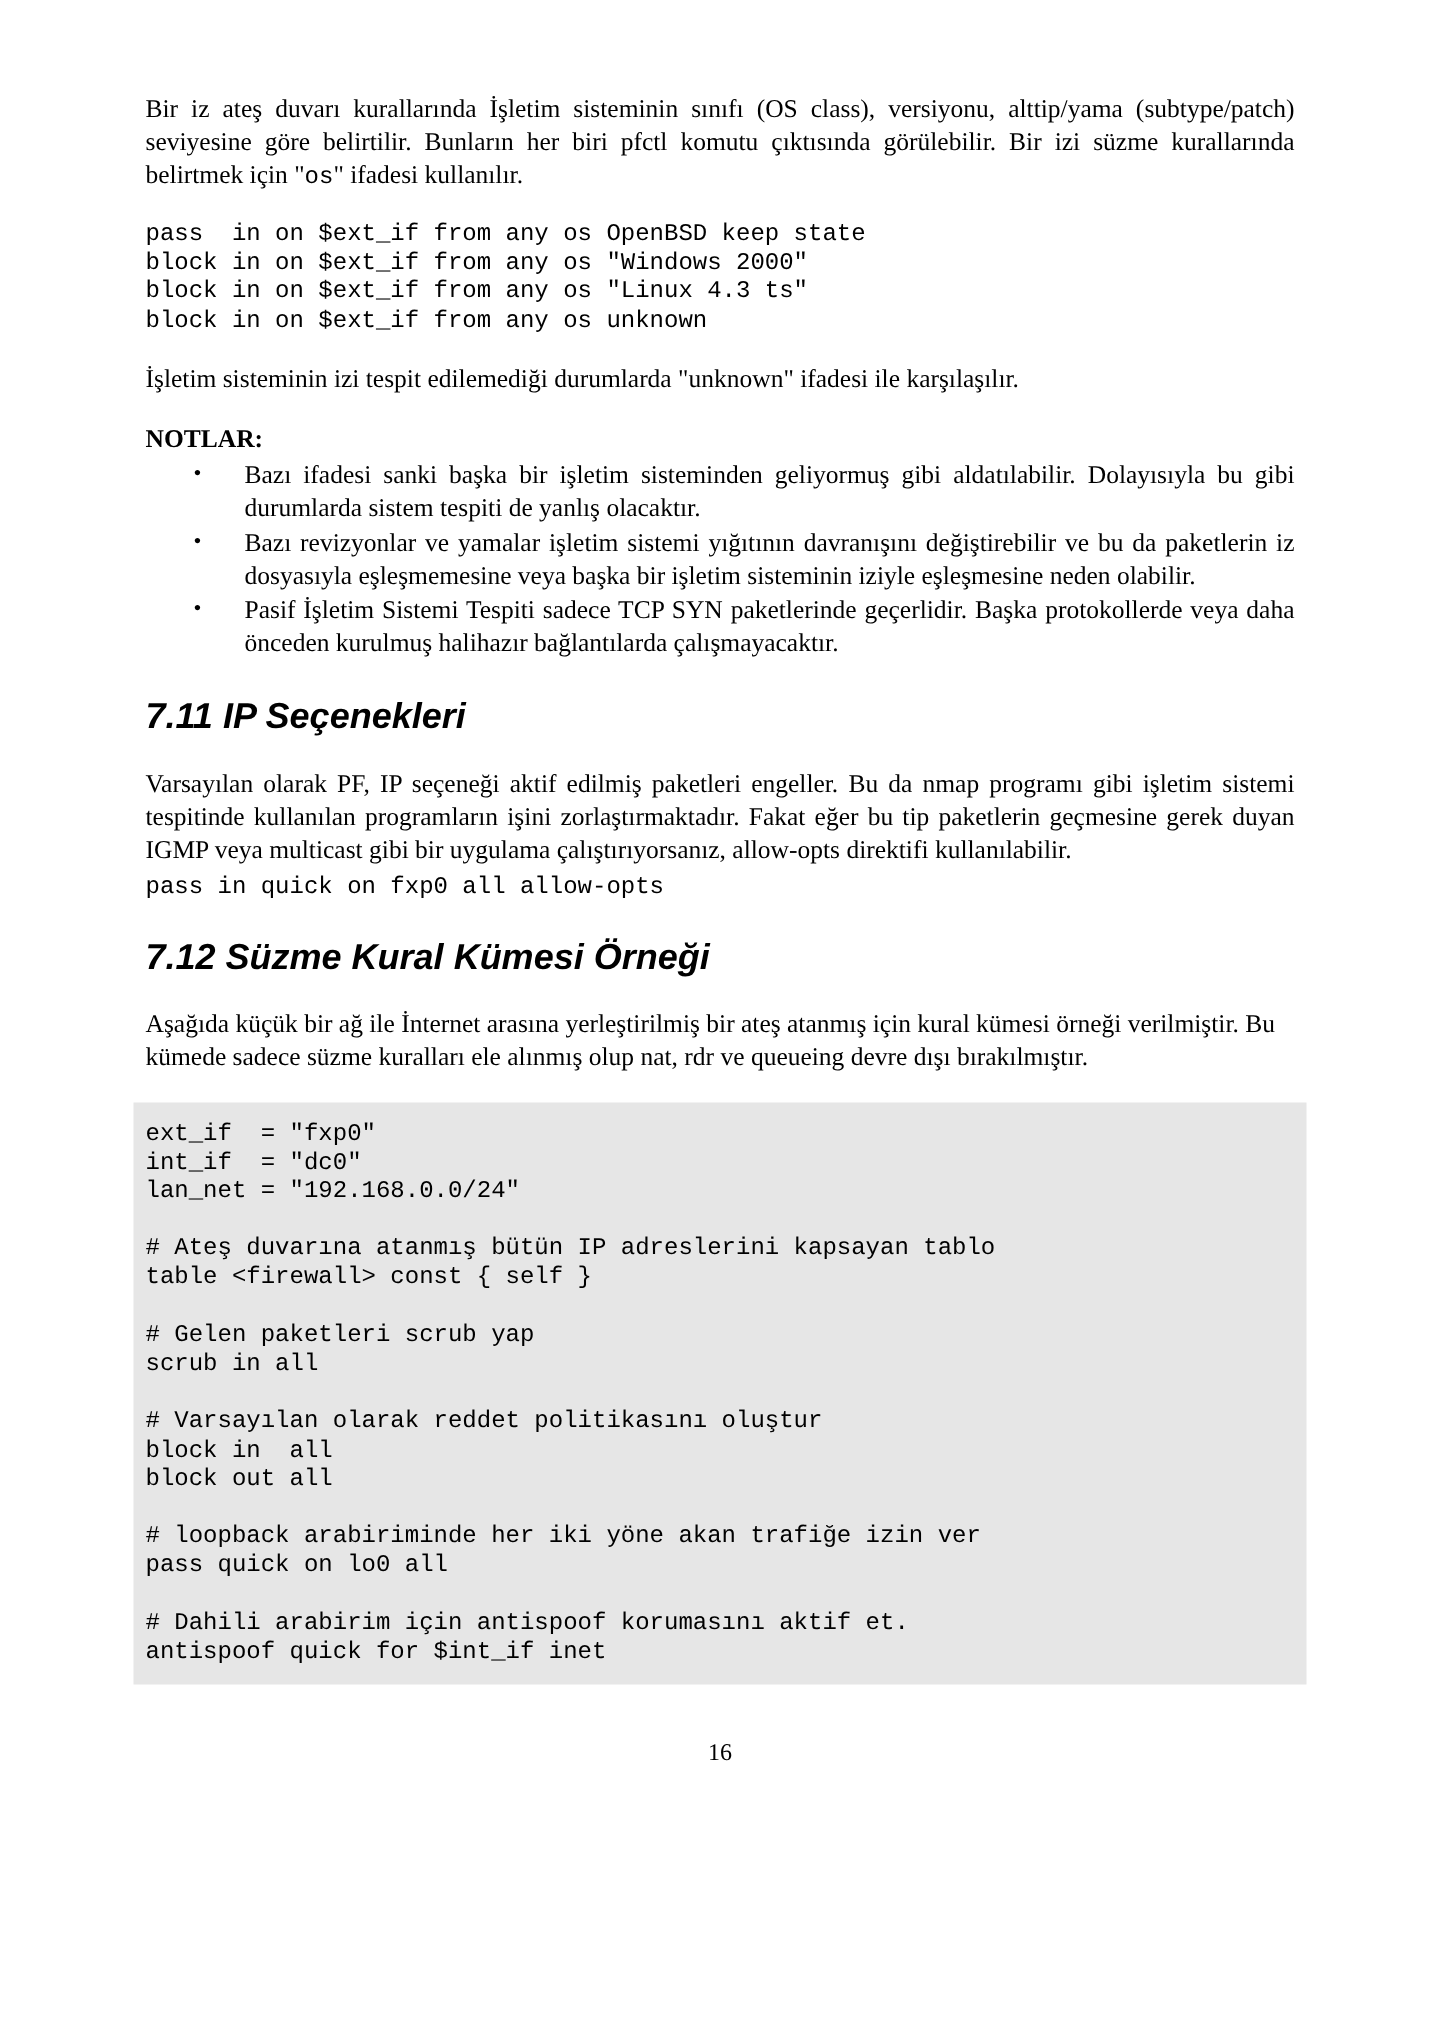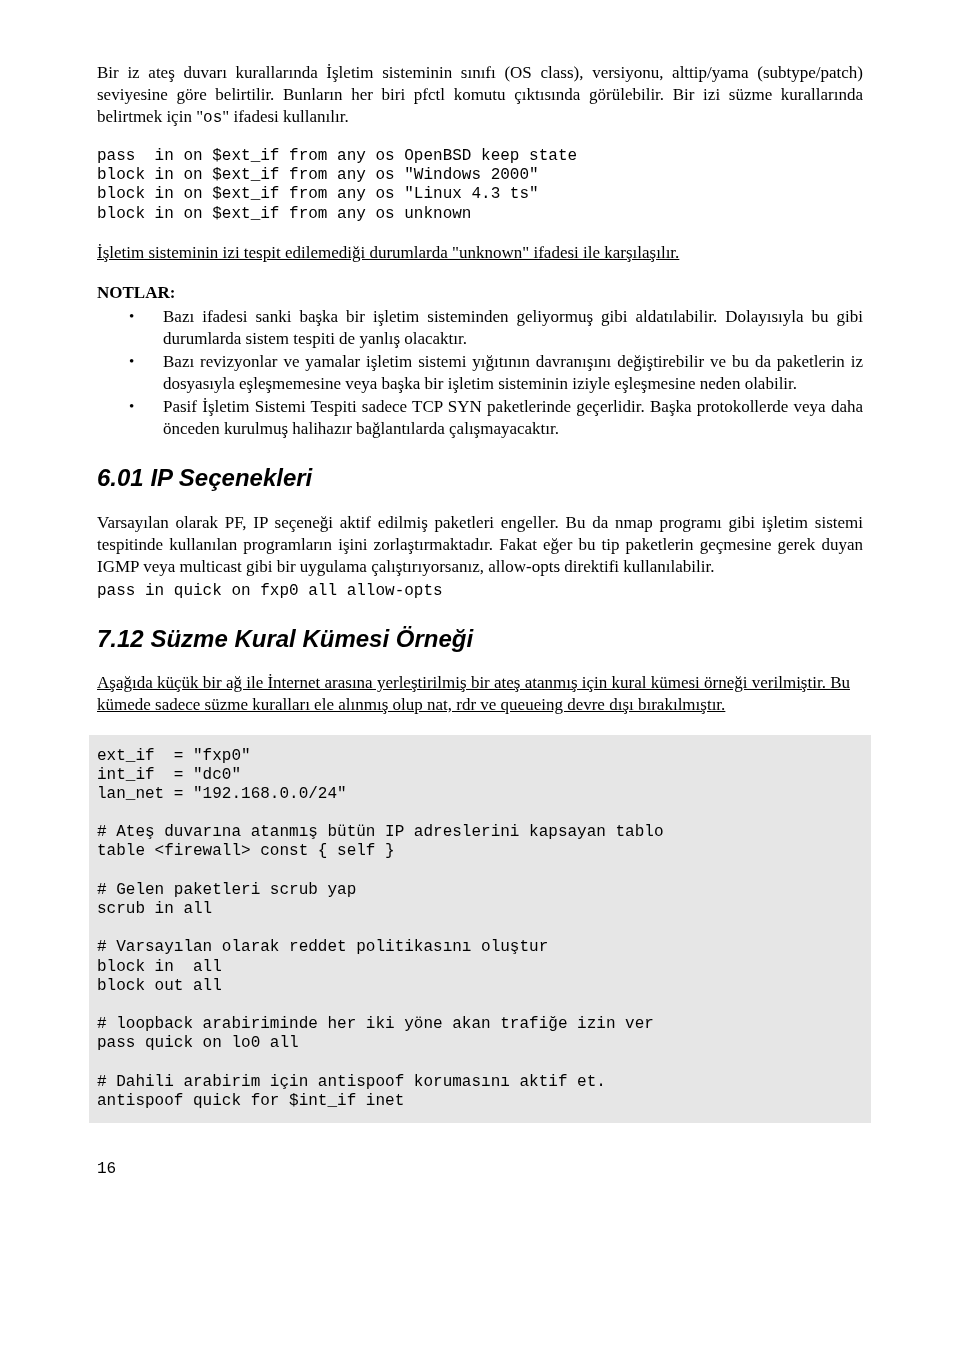--- a/index.html
+++ b/index.html
@@ -8,21 +8,21 @@
       width: 960px;
       margin: 0 auto;
       background: #fff;
       padding: 62px 97px 30px 97px;
       font-size: 17px;
       line-height: 1.3;
       color: #000;
     }
     .mono { font-family: "Courier New", Courier, monospace; font-size: 16px; }
     p { text-align: justify; margin-bottom: 4px; }
-    .para-spaced { margin-bottom: 18px; text-decoration: underline; }
+    .para-spaced { margin-bottom: 18px; }
     .code-block {
       font-family: "Courier New", Courier, monospace;
       font-size: 16px;
       white-space: pre;
       margin: 18px 0 18px 0;
       line-height: 1.2;
     }
     .code-shaded {
       background: #e6e6e6;
       padding: 12px 8px 12px 8px;
@@ -38,21 +38,21 @@
       font-size: 15px;
       top: 1px;
     }
     h2 {
       font-family: Arial, Helvetica, sans-serif;
       font-weight: bold;
       font-style: italic;
       font-size: 24px;
       margin: 22px 0 18px 0;
     }
-    .page-num { text-align: left; margin-top: 36px; font-size: 16px; font-family: Liberation Mono, monospace; }
+    .page-num { text-align: center; margin-top: 36px; font-size: 16px; }
     .inline-italic { }
   </style>
 </head>
 <body>
 
 <p>
   <span>Bir iz ateş duvarı kurallarında İşletim sisteminin sınıfı (</span><span class="inline-italic">OS class</span><span>), versiyonu, alttip/yama (</span><span class="inline-italic">subtype/patch</span><span>) seviyesine göre belirtilir. Bunların her biri pfctl komutu çıktısında görülebilir. Bir izi süzme kurallarında belirtmek için "</span><span class="mono">os</span><span>" ifadesi kullanılır.</span>
 </p>
 
 <div class="code-block">pass  in on $ext_if from any os OpenBSD keep state
@@ -63,21 +63,21 @@
 <p class="para-spaced" style="text-align:left;">İşletim sisteminin izi tespit edilemediği durumlarda "unknown" ifadesi ile karşılaşılır.</p>
 
 <b class="notlar-label">NOTLAR:</b>
 
 <ul class="bullets">
   <li>Bazı ifadesi sanki başka bir işletim sisteminden geliyormuş gibi aldatılabilir. Dolayısıyla bu gibi durumlarda sistem tespiti de yanlış olacaktır.</li>
   <li>Bazı revizyonlar ve yamalar işletim sistemi yığıtının davranışını değiştirebilir ve bu da paketlerin iz dosyasıyla eşleşmemesine veya başka bir işletim sisteminin iziyle eşleşmesine neden olabilir.</li>
   <li>Pasif İşletim Sistemi Tespiti sadece TCP SYN paketlerinde geçerlidir. Başka protokollerde veya daha önceden kurulmuş halihazır bağlantılarda çalışmayacaktır.</li>
 </ul>
 
-<h2>6.01  IP Seçenekleri</h2>
+<h2>7.11  IP Seçenekleri</h2>
 
 <p>Varsayılan olarak PF, IP seçeneği aktif edilmiş paketleri engeller. Bu da nmap programı gibi işletim sistemi tespitinde kullanılan programların işini zorlaştırmaktadır. Fakat eğer bu tip paketlerin geçmesine gerek duyan IGMP veya multicast gibi bir uygulama çalıştırıyorsanız, allow-opts direktifi kullanılabilir.</p>
 
 <div class="code-block" style="margin:2px 0 22px 0;">pass in quick on fxp0 all allow-opts</div>
 
 <h2>7.12  Süzme Kural Kümesi Örneği</h2>
 
 <p class="para-spaced" style="text-align:left;">Aşağıda küçük bir ağ ile İnternet arasına yerleştirilmiş bir ateş atanmış için kural kümesi örneği verilmiştir. Bu kümede sadece süzme kuralları ele alınmış olup nat, rdr ve queueing devre dışı bırakılmıştır.</p>
 
 <div class="code-block code-shaded">ext_if  = "fxp0"

